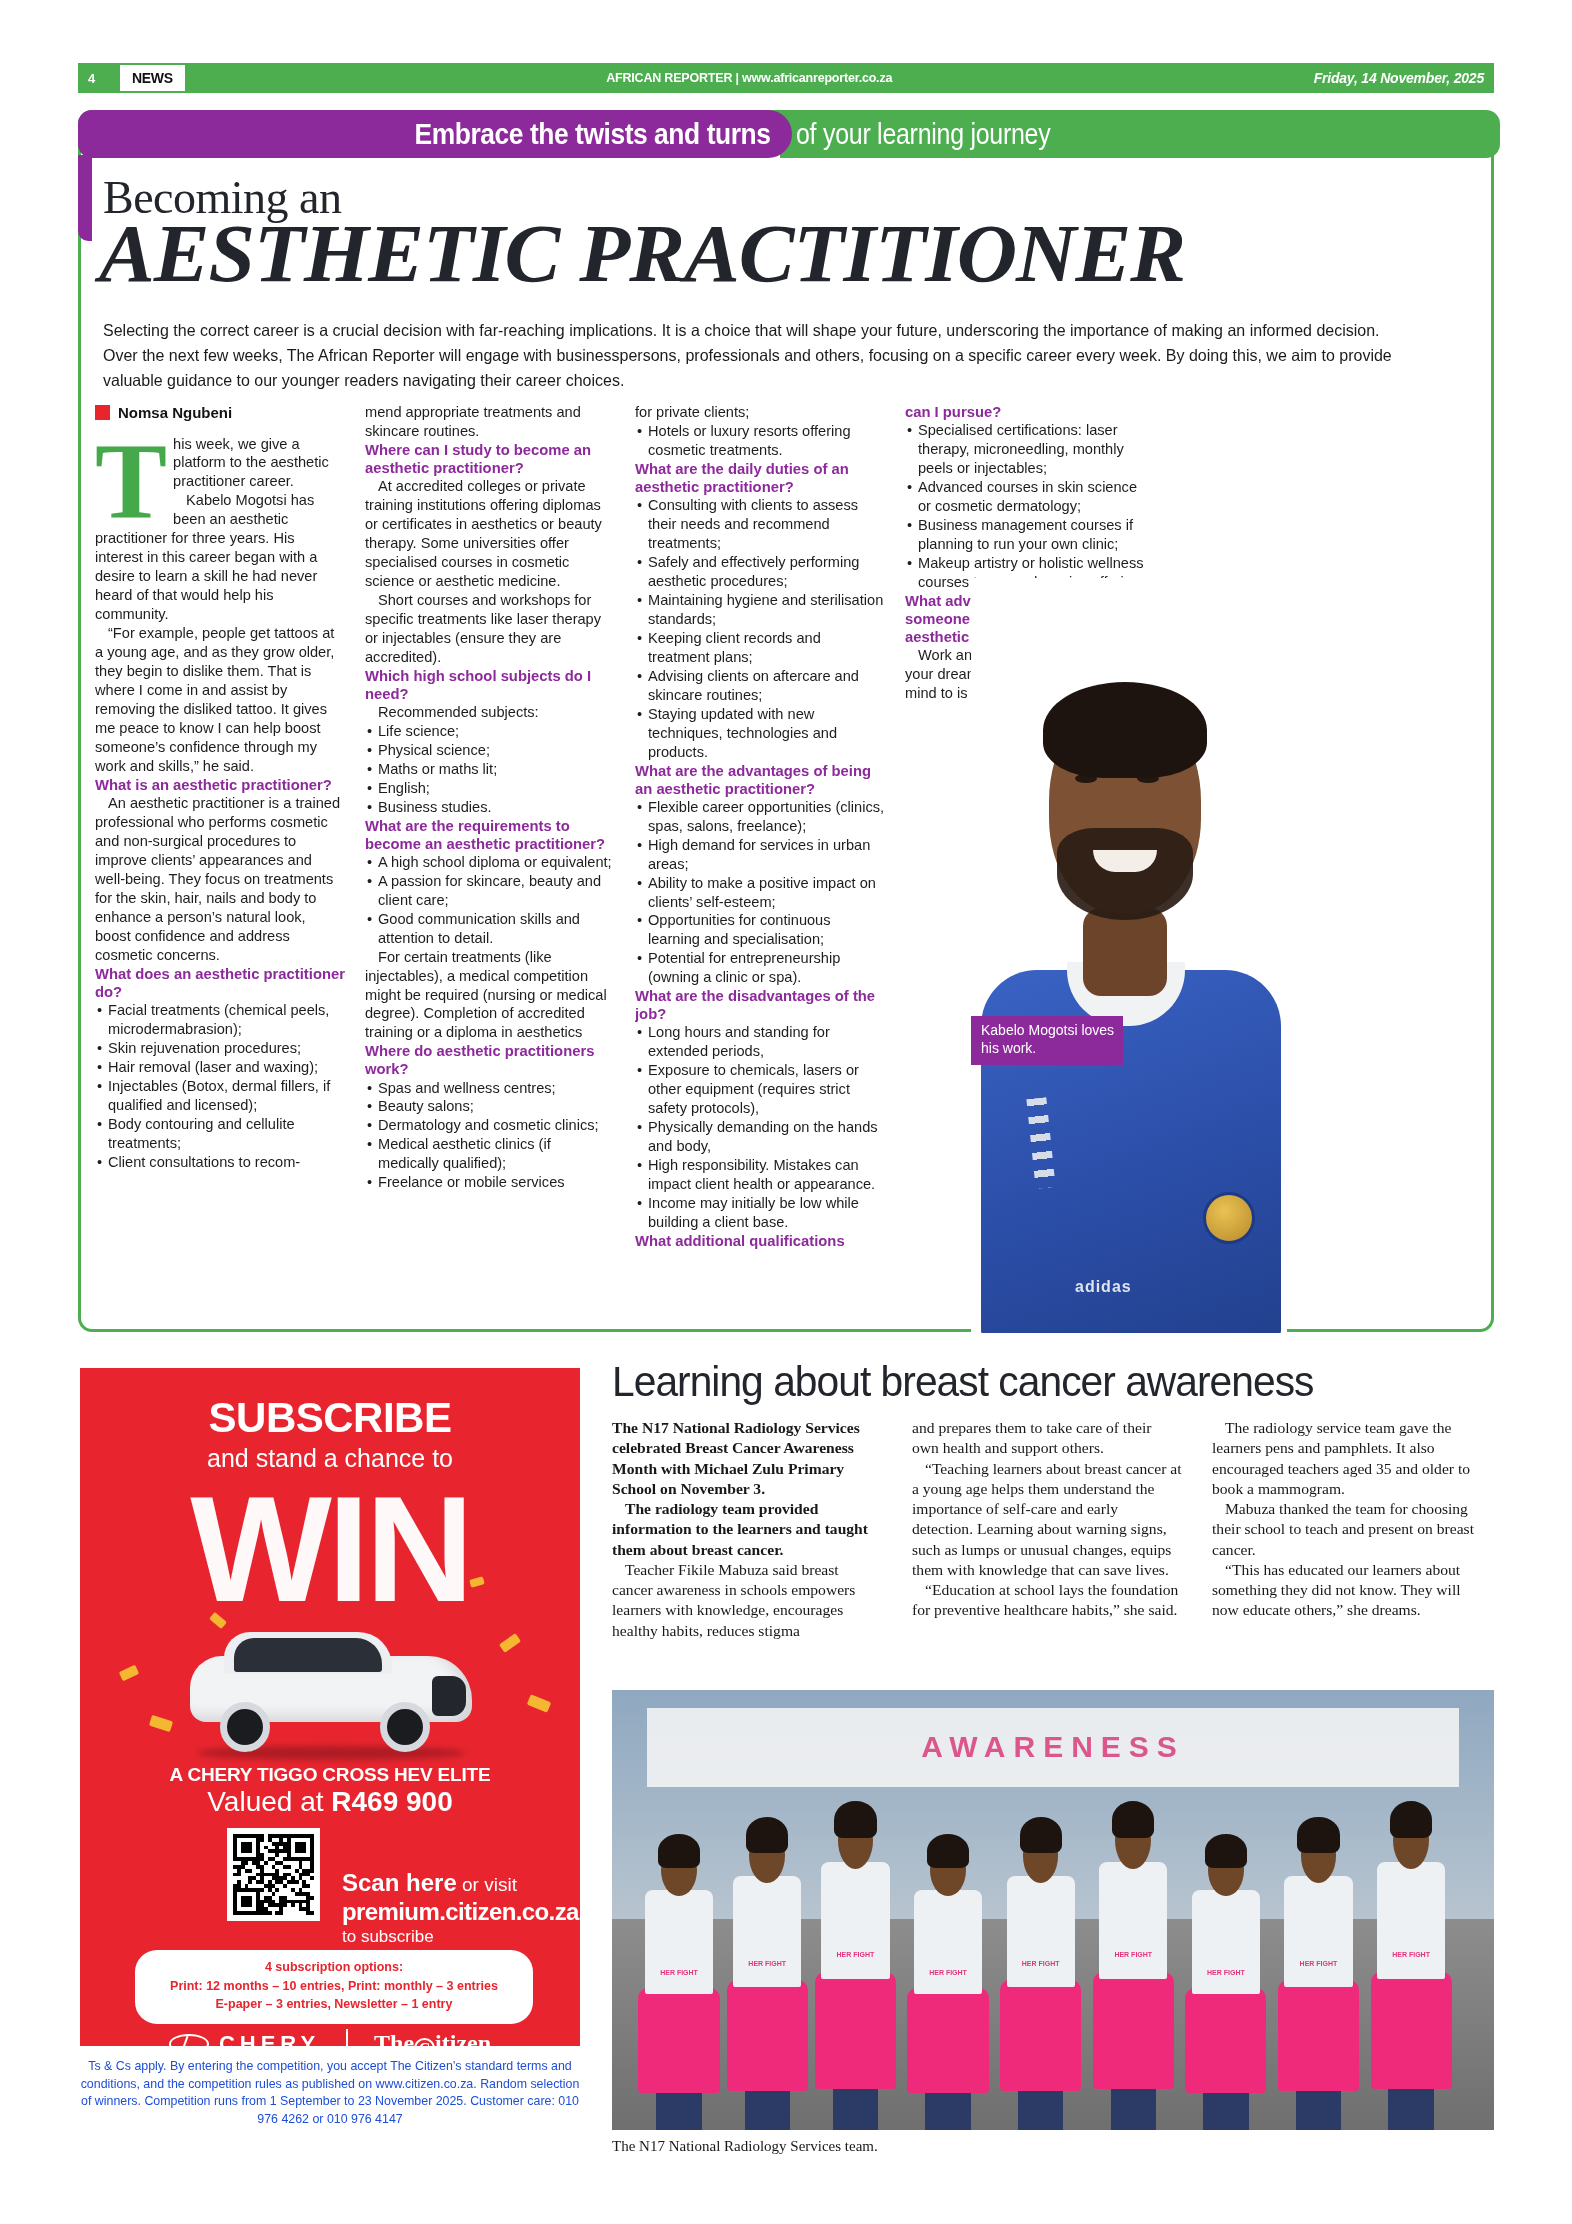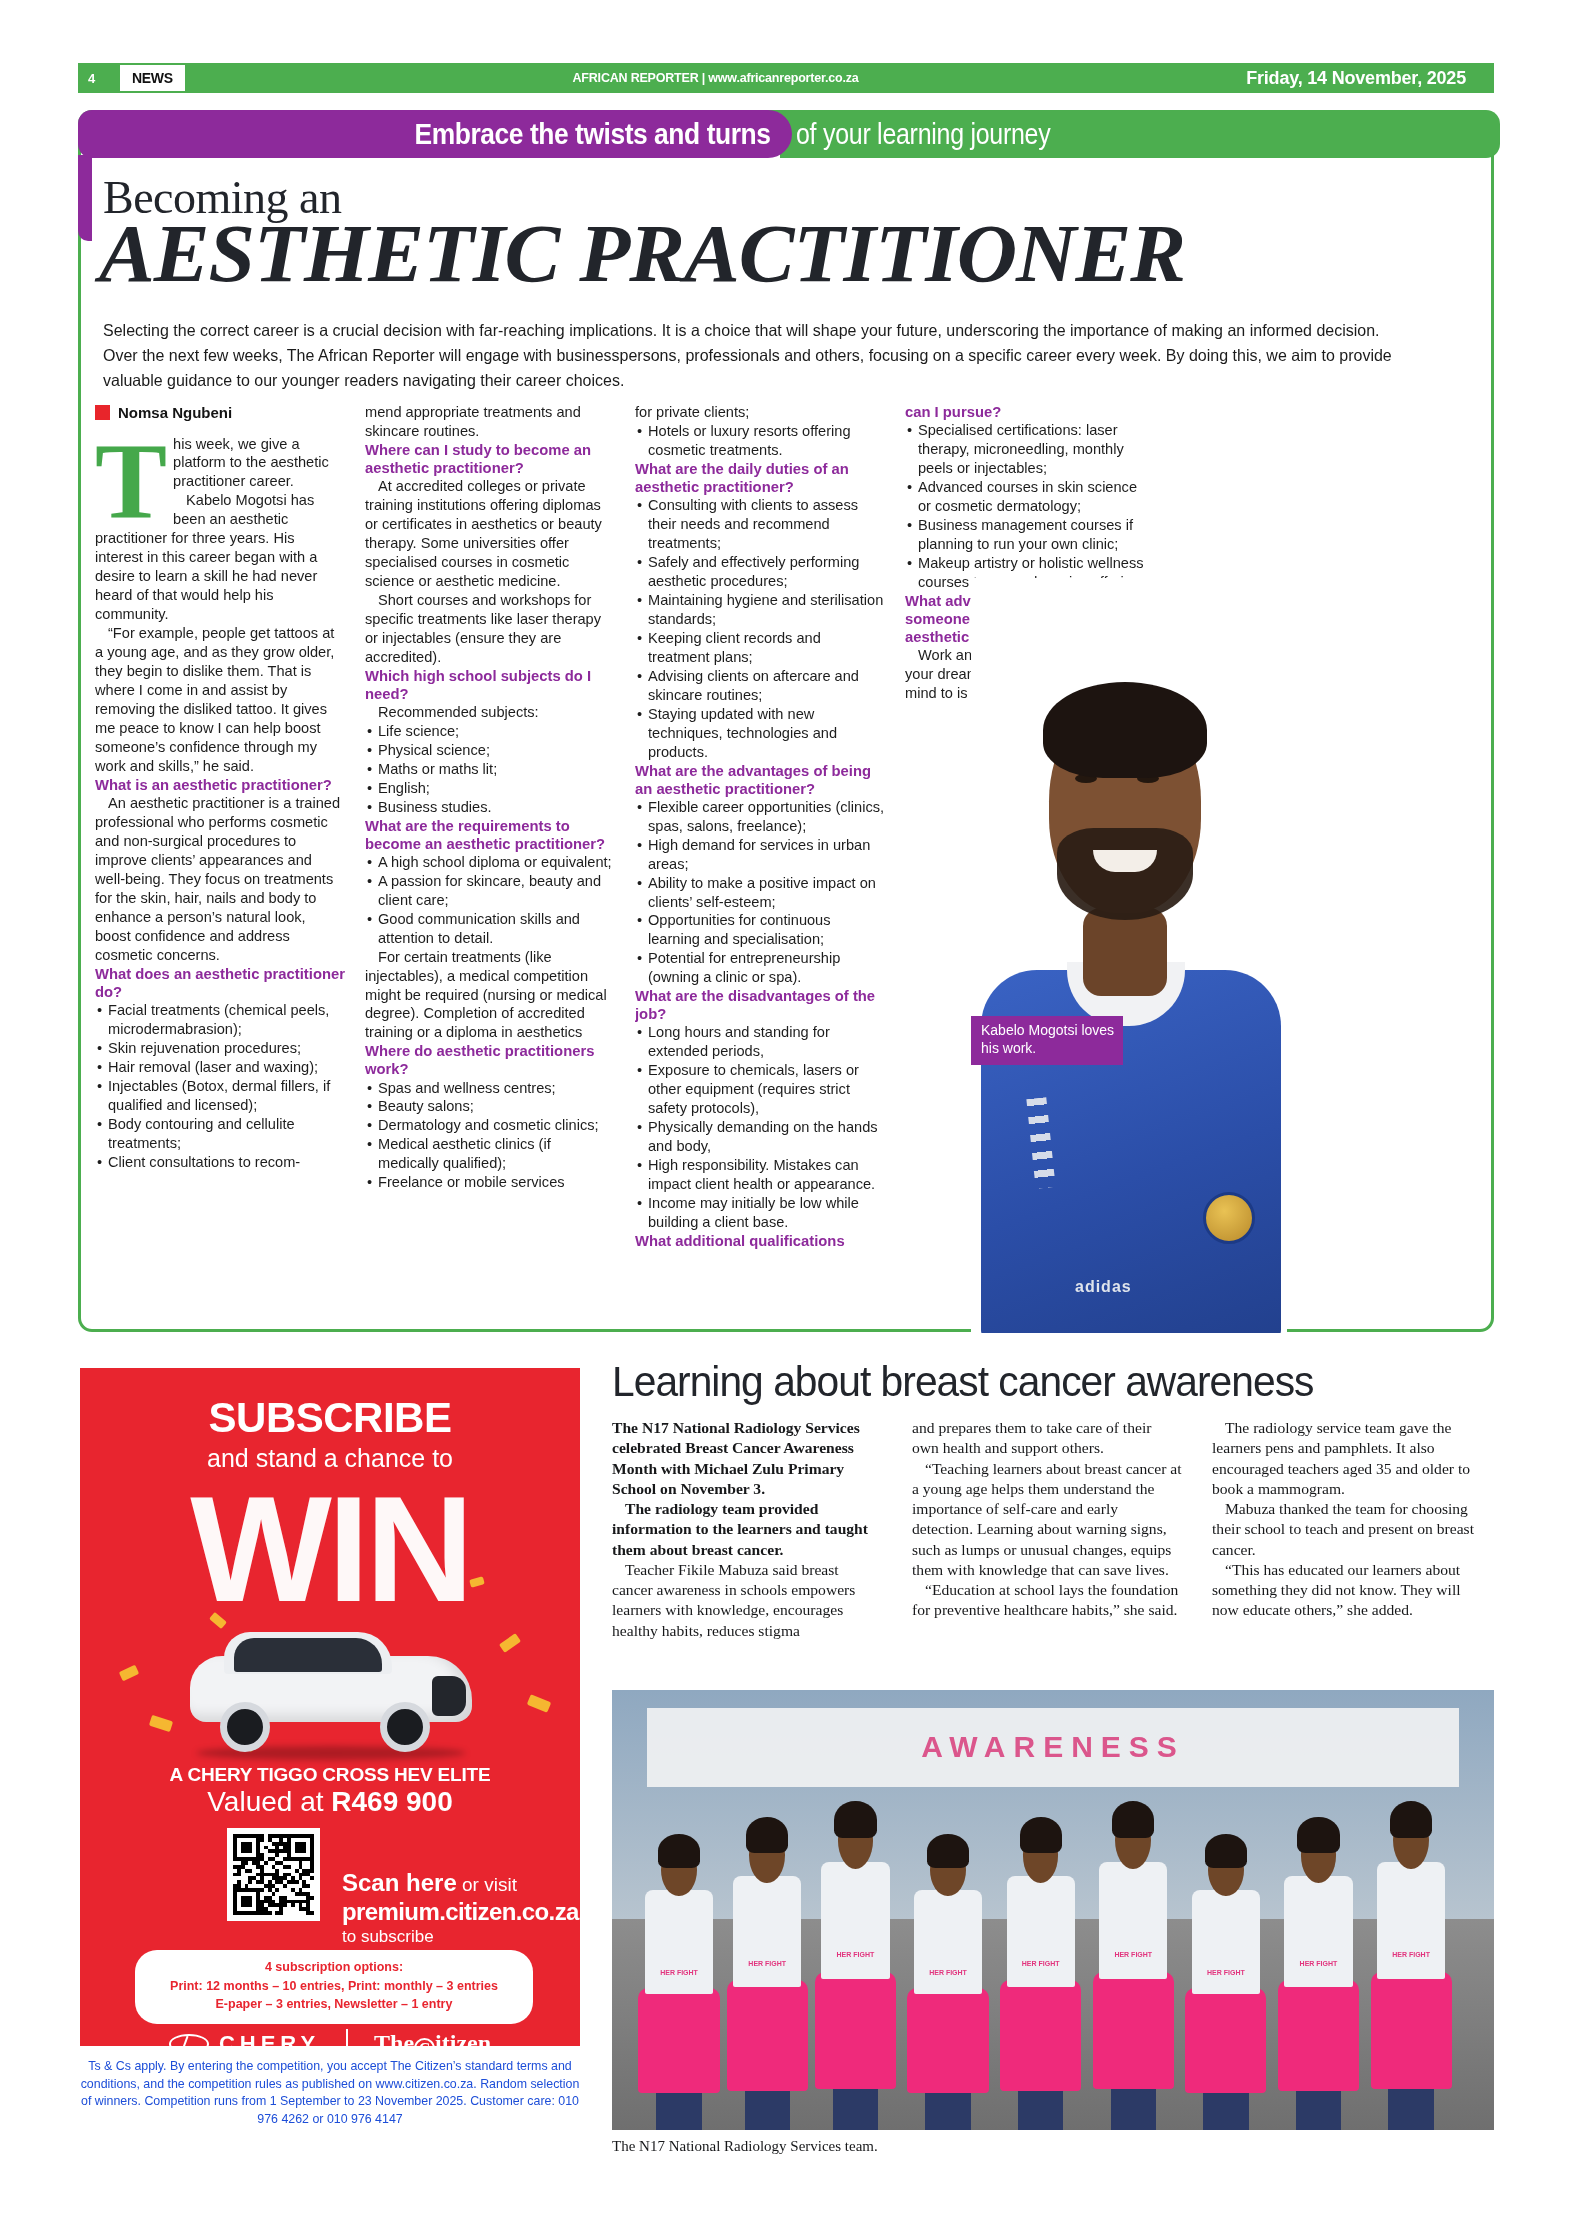--- a/index.html
+++ b/index.html
@@ -25,22 +25,22 @@
     background: #fff; color: #111; font-weight: 700; font-size: 14px;
     letter-spacing: -0.3px;
     padding: 4px 12px; margin-left: 2px; line-height: 1;
     display: flex; align-items: center; height: 26px;
   }
   .masthead-center {
     flex: 1; text-align: center; font-size: 12.5px; font-weight: 700;
     letter-spacing: -0.2px;
   }
   .masthead-date {
-    padding-right: 28px; font-size: 18px; font-weight: 600;
-    letter-spacing: -0.2px; white-space: nowrap;
+    padding-right: 10px; font-size: 14px; font-weight: 600;
+    letter-spacing: -0.2px; white-space: nowrap; font-style: italic;
   }
 
   
   .feature {
     position: absolute; left: 78px; top: 110px; width: 1416px; height: 1222px;
     border: 3px solid #4cae4f; border-radius: 14px; background: #fff; padding-left: 40px;
   }
   .kicker-wrap {
     position: absolute; left: -3px; top: -3px; width: 1422px; height: 48px;
     display: flex; align-items: stretch;
@@ -1012,21 +1012,21 @@
       <p>Teacher Fikile Mabuza said breast cancer awareness in schools empowers learners with knowledge, encourages healthy habits, reduces stigma</p>
     </div>
     <div class="bc-col b2">
       <p class="lead" style="font-weight:400">and prepares them to take care of their own health and support others.</p>
       <p>“Teaching learners about breast cancer at a young age helps them understand the importance of self-care and early detection. Learning about warning signs, such as lumps or unusual changes, equips them with knowledge that can save lives.</p>
       <p>“Education at school lays the foundation for preventive healthcare habits,” she said.</p>
     </div>
     <div class="bc-col b3">
       <p>The radiology service team gave the learners pens and pamphlets. It also encouraged teachers aged 35 and older to book a mammogram.</p>
       <p>Mabuza thanked the team for choosing their school to teach and present on breast cancer.</p>
-      <p>“This has educated our learners about something they did not know. They will now educate others,” she added.</p>
+      <p>“This has educated our learners about something they did not know. They will now educate others,” she dreams.</p>
     </div>
   </div>
 
   <div class="bc-photo">
     <div class="bcp-sky"></div>
     <div class="bcp-ground"></div>
     <div class="bcp-banner">
       <div class="bcp-banner-txt">AWARENESS</div>
     </div>
     <div id="peopleRow">

